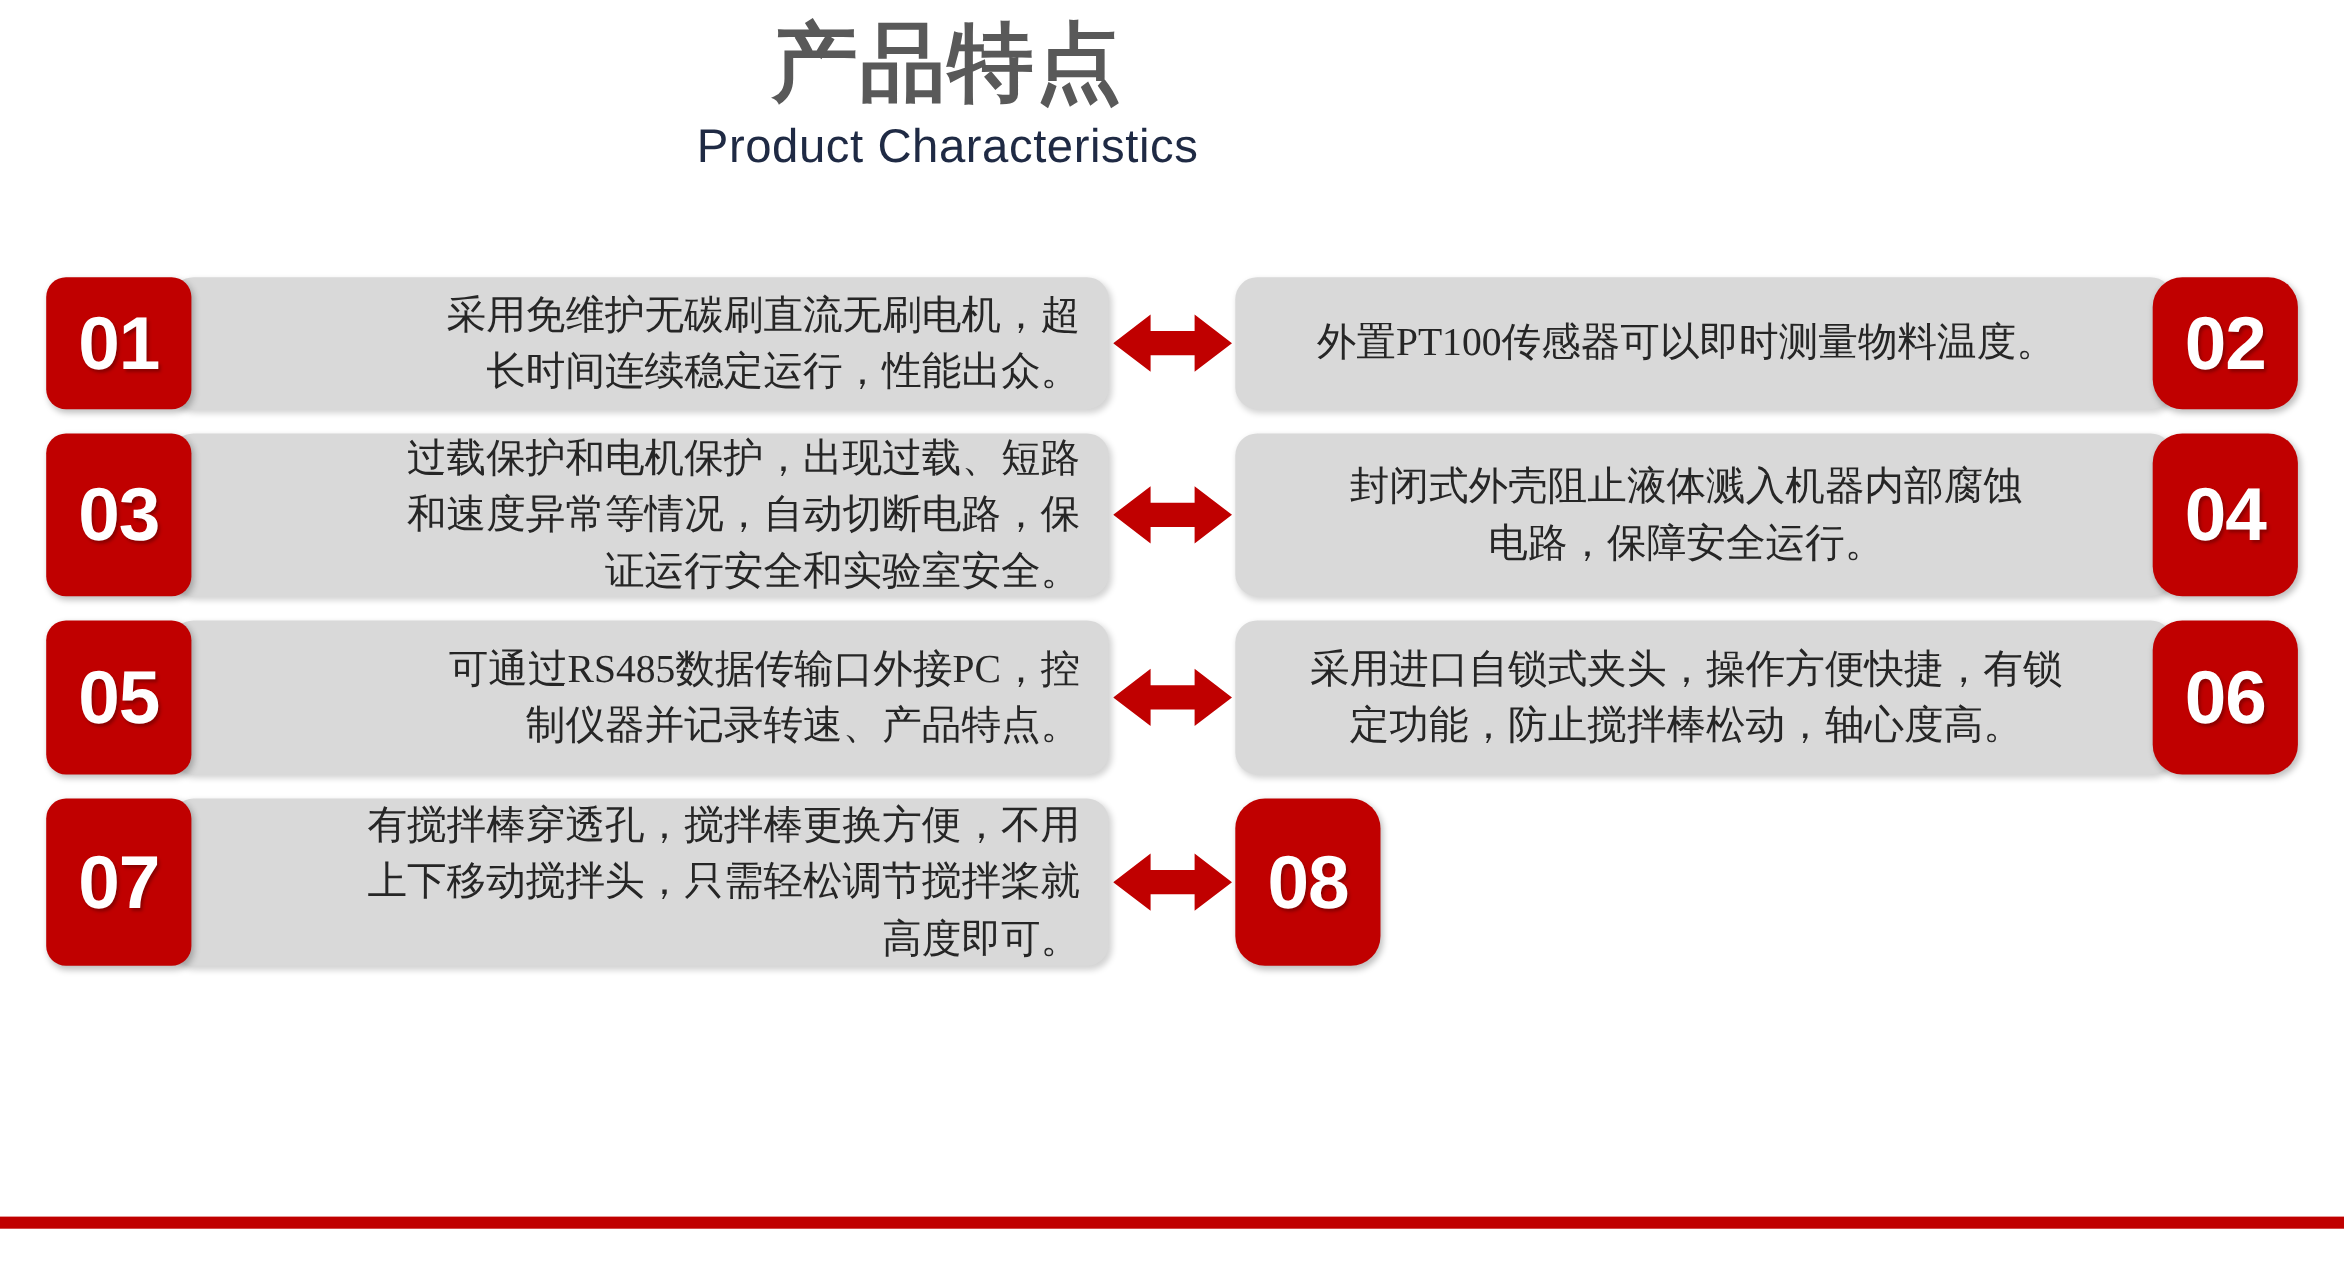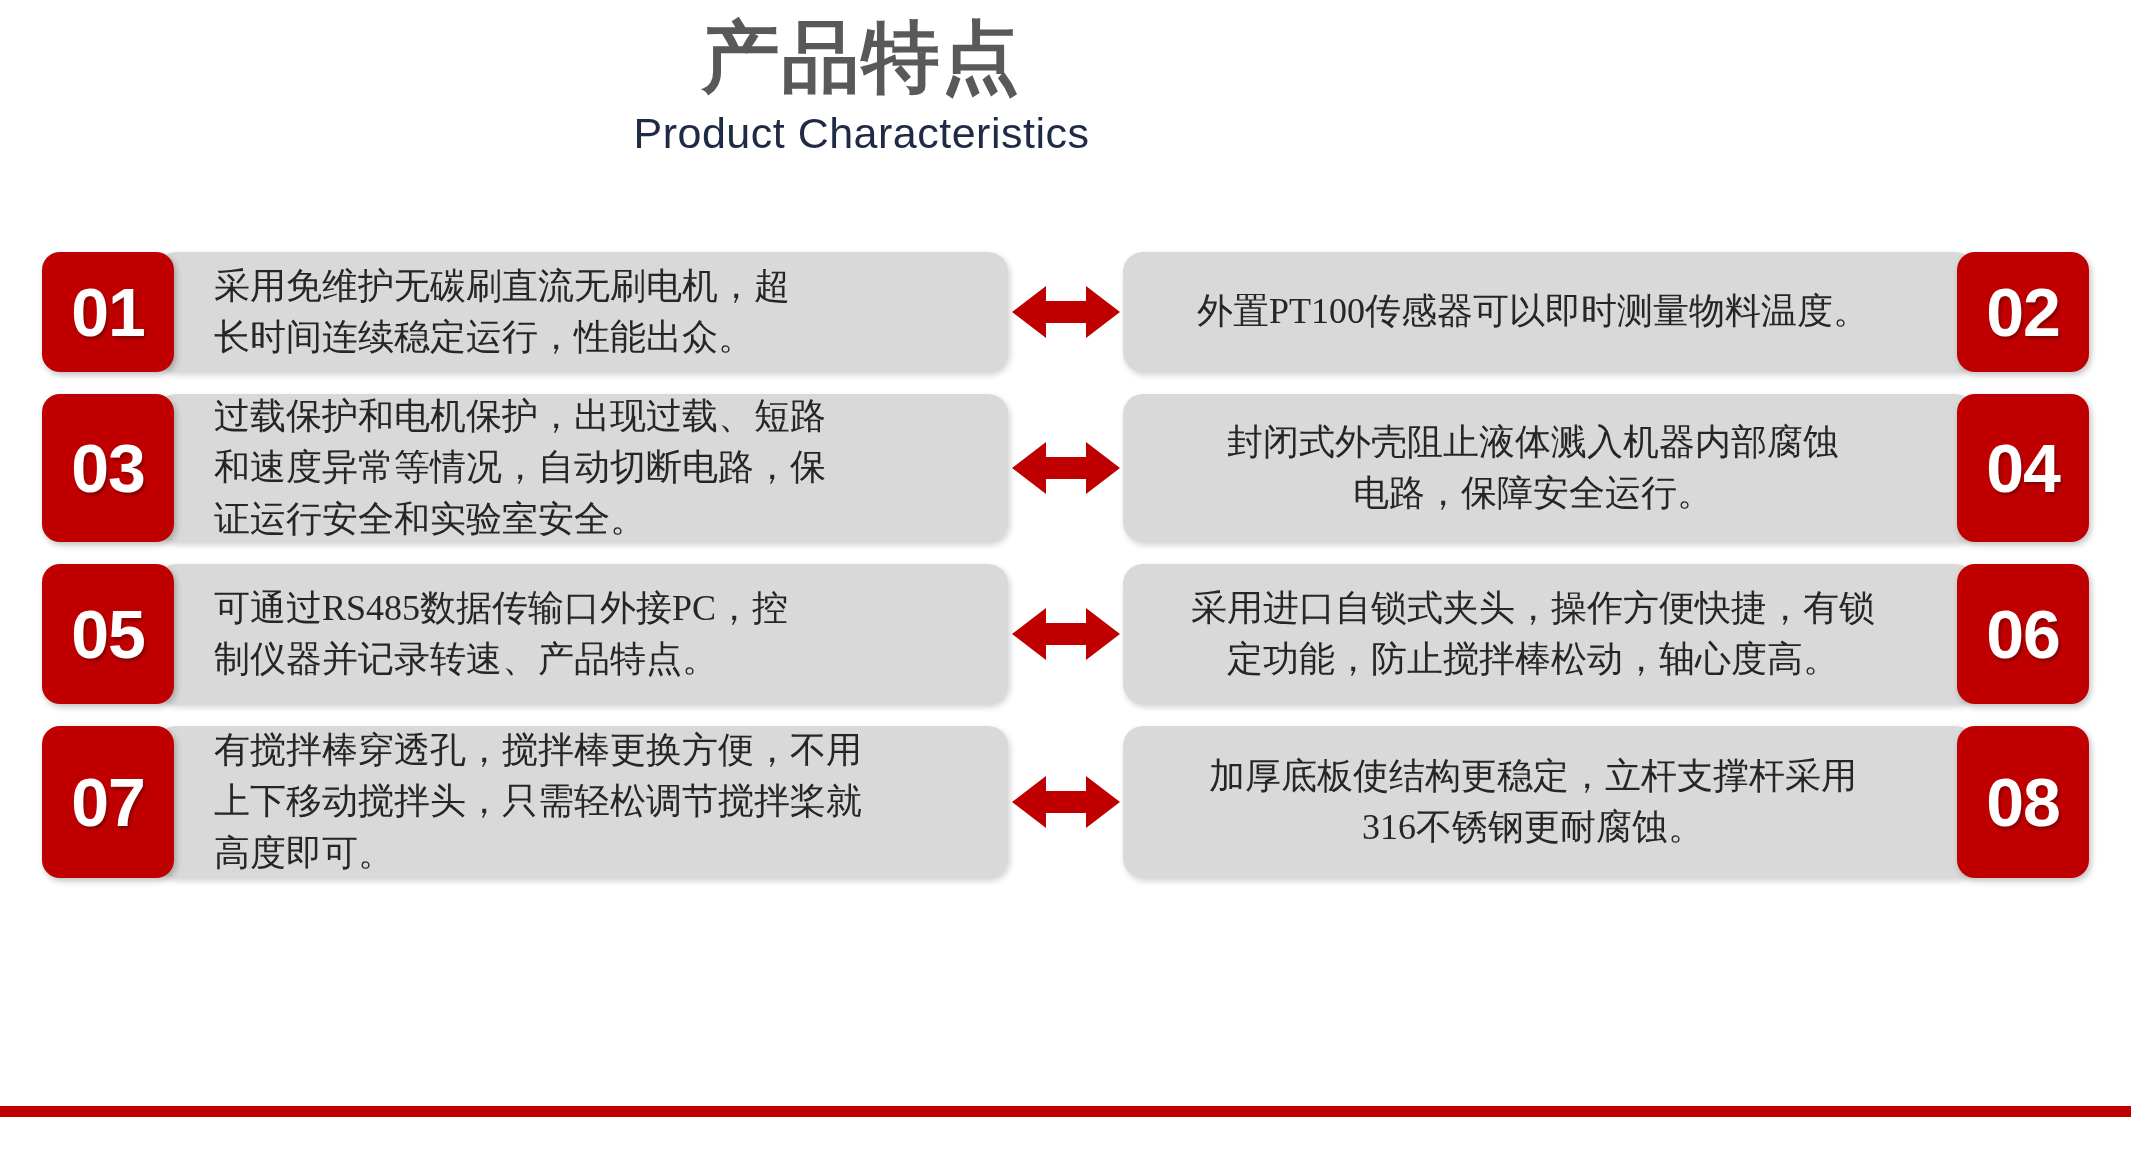--- a/index.html
+++ b/index.html
@@ -106,30 +106,30 @@
     font-size: 36px;
     line-height: 1.42;
     white-space: pre-line;
   }
 
   
   .side.left .panel {
     margin-left: -18px;
     padding: 18px 26px 18px 58px;
   }
-  .side.left .panel-text { text-align: left; }
+  .side.left .panel-text { text-align: right; }
 
   
   .side.right .panel {
     margin-right: -18px;
     padding: 18px 58px 18px 26px;
   }
   .side.right .panel-text { text-align: center; }
 
-  .side.right .badge { order: 2; }
+  .side.right .badge { order: 2; border-radius: 27px; }
   .side.right .panel { order: 1; }
 
   
   .row.h1 .side { height: 120px; }
   .row.h2 .side { height: 148px; }
   .row.h3 .side { height: 140px; }
   .row.h4 .side { height: 152px; }
 
   .row.h1 .badge, .row.h2 .badge, .row.h3 .badge, .row.h4 .badge { height: 100%; }
 
@@ -238,22 +238,18 @@
 高度即可。</span>
       </div>
     </div>
     <div class="arrow-cell">
       <svg width="108" height="60" viewBox="0 0 108 60" aria-hidden="true">
         <polygon points="0,30 34,4 34,19 74,19 74,4 108,30 74,56 74,41 34,41 34,56" fill="#c00000"></polygon>
       </svg>
     </div>
     <div class="side right">
       <div class="badge">08</div>
-      <div class="panel">
-        <span class="panel-text">加厚底板使结构更稳定，立杆支撑杆采用
-316不锈钢更耐腐蚀。</span>
-      </div>
     </div>
   </div>
 
 </div>
 
 <div class="bottom-rule"></div>
 
 </body></html>

